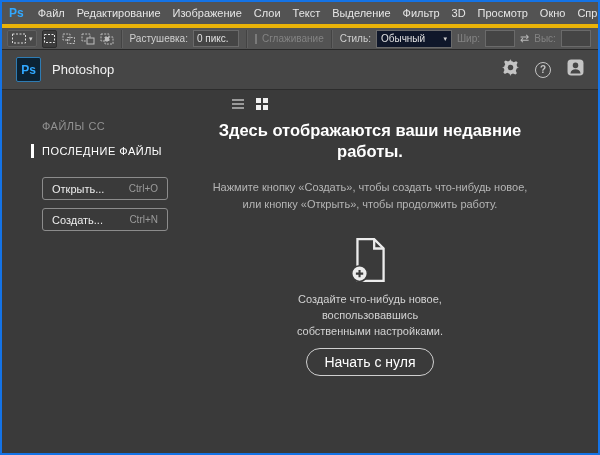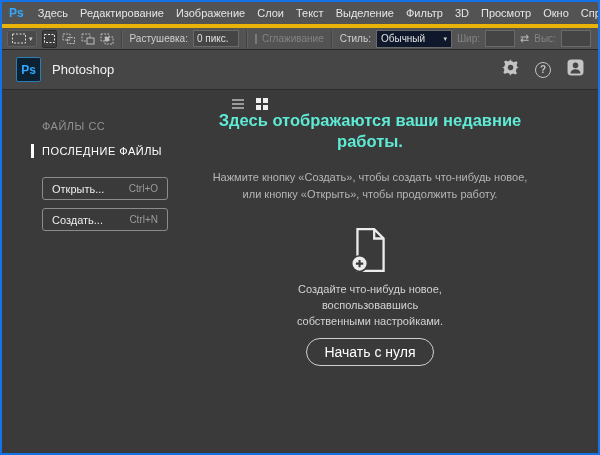--- a/index.html
+++ b/index.html
@@ -76,43 +76,43 @@
   .side-btn .shortcut { color:#9b9b9b; font-size:10px; }
 
   .main { flex:1; display:flex; flex-direction:column; align-items:center; padding:8px 60px 0 0; }
   .view-toggle { align-self:flex-start; margin-left:30px; display:flex; gap:12px; align-items:center; }
   .list-icon { display:flex; flex-direction:column; gap:2px; }
   .list-icon i { display:block; width:12px; height:2px; background:#9a9a9a; }
   .grid-icon { display:grid; grid-template-columns:5px 5px; gap:2px; }
   .grid-icon i { display:block; width:5px; height:5px; background:#f0f0f0; }
 
   .start-heading {
-    max-width:340px; text-align:center;
-    color:#5eead4; font-size:16.5px; font-weight:bold; line-height:1.3;
+    margin-top:10px; max-width:340px; text-align:center;
+    color:#ffffff; font-size:16.5px; font-weight:bold; line-height:1.3;
   }
   .start-desc {
     margin-top:16px; max-width:355px; text-align:center;
     color:#b5b5b5; font-size:11px; line-height:1.55;
   }
   .new-doc { margin-top:24px; display:flex; flex-direction:column; align-items:center; }
   .cta-text { margin-top:9px; width:158px; text-align:center; color:#d2d2d2; font-size:11px; line-height:1.45; }
   .cta-btn {
     margin-top:8px; border:1px solid #cfcfcf; border-radius:14px; background:transparent;
     color:#ffffff; font-size:14px; padding:5px 17px; cursor:default;
     font-family:"Liberation Sans",sans-serif;
   }
 </style>
 </head>
 <body>
 
 <div class="window">
 
   <div class="menubar">
     <span class="ps-mini">Ps</span>
-    <span class="menu-item">Здесь</span>
+    <span class="menu-item">Файл</span>
     <span class="menu-item">Редактирование</span>
     <span class="menu-item">Изображение</span>
     <span class="menu-item">Слои</span>
     <span class="menu-item">Текст</span>
     <span class="menu-item">Выделение</span>
     <span class="menu-item">Фильтр</span>
     <span class="menu-item">3D</span>
     <span class="menu-item">Просмотр</span>
     <span class="menu-item">Окно</span>
     <span class="menu-item">Справка</span>

